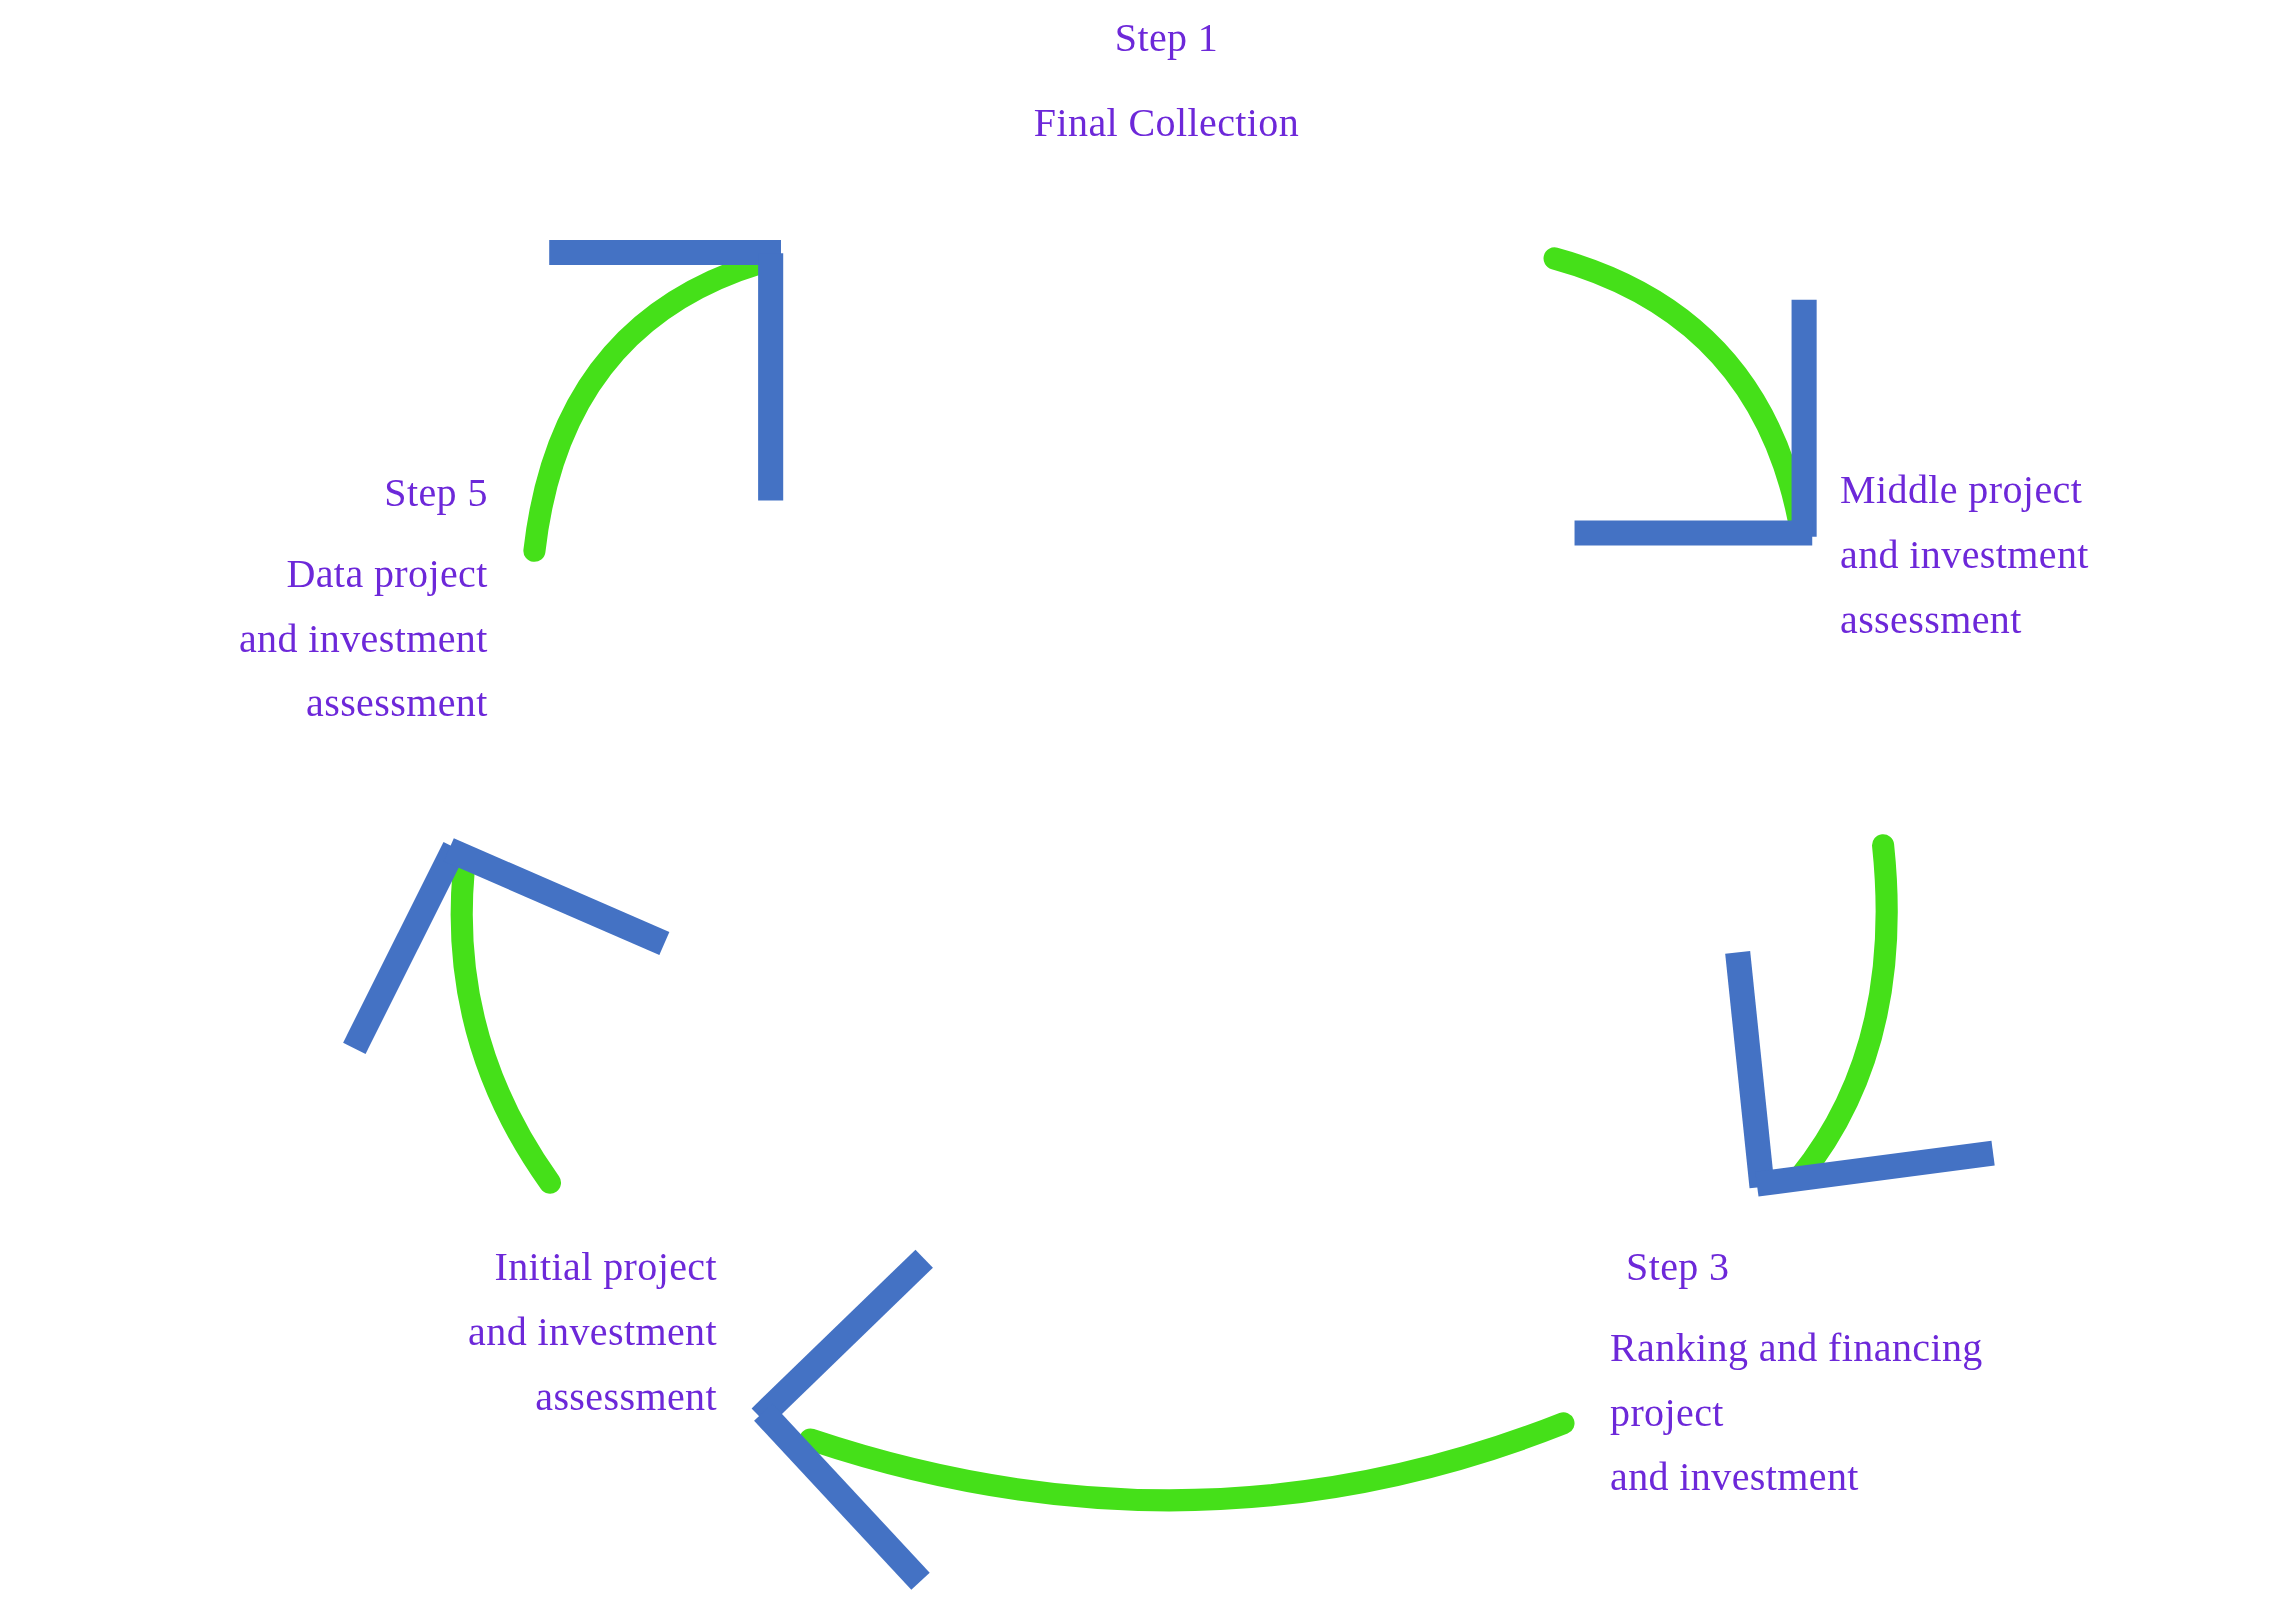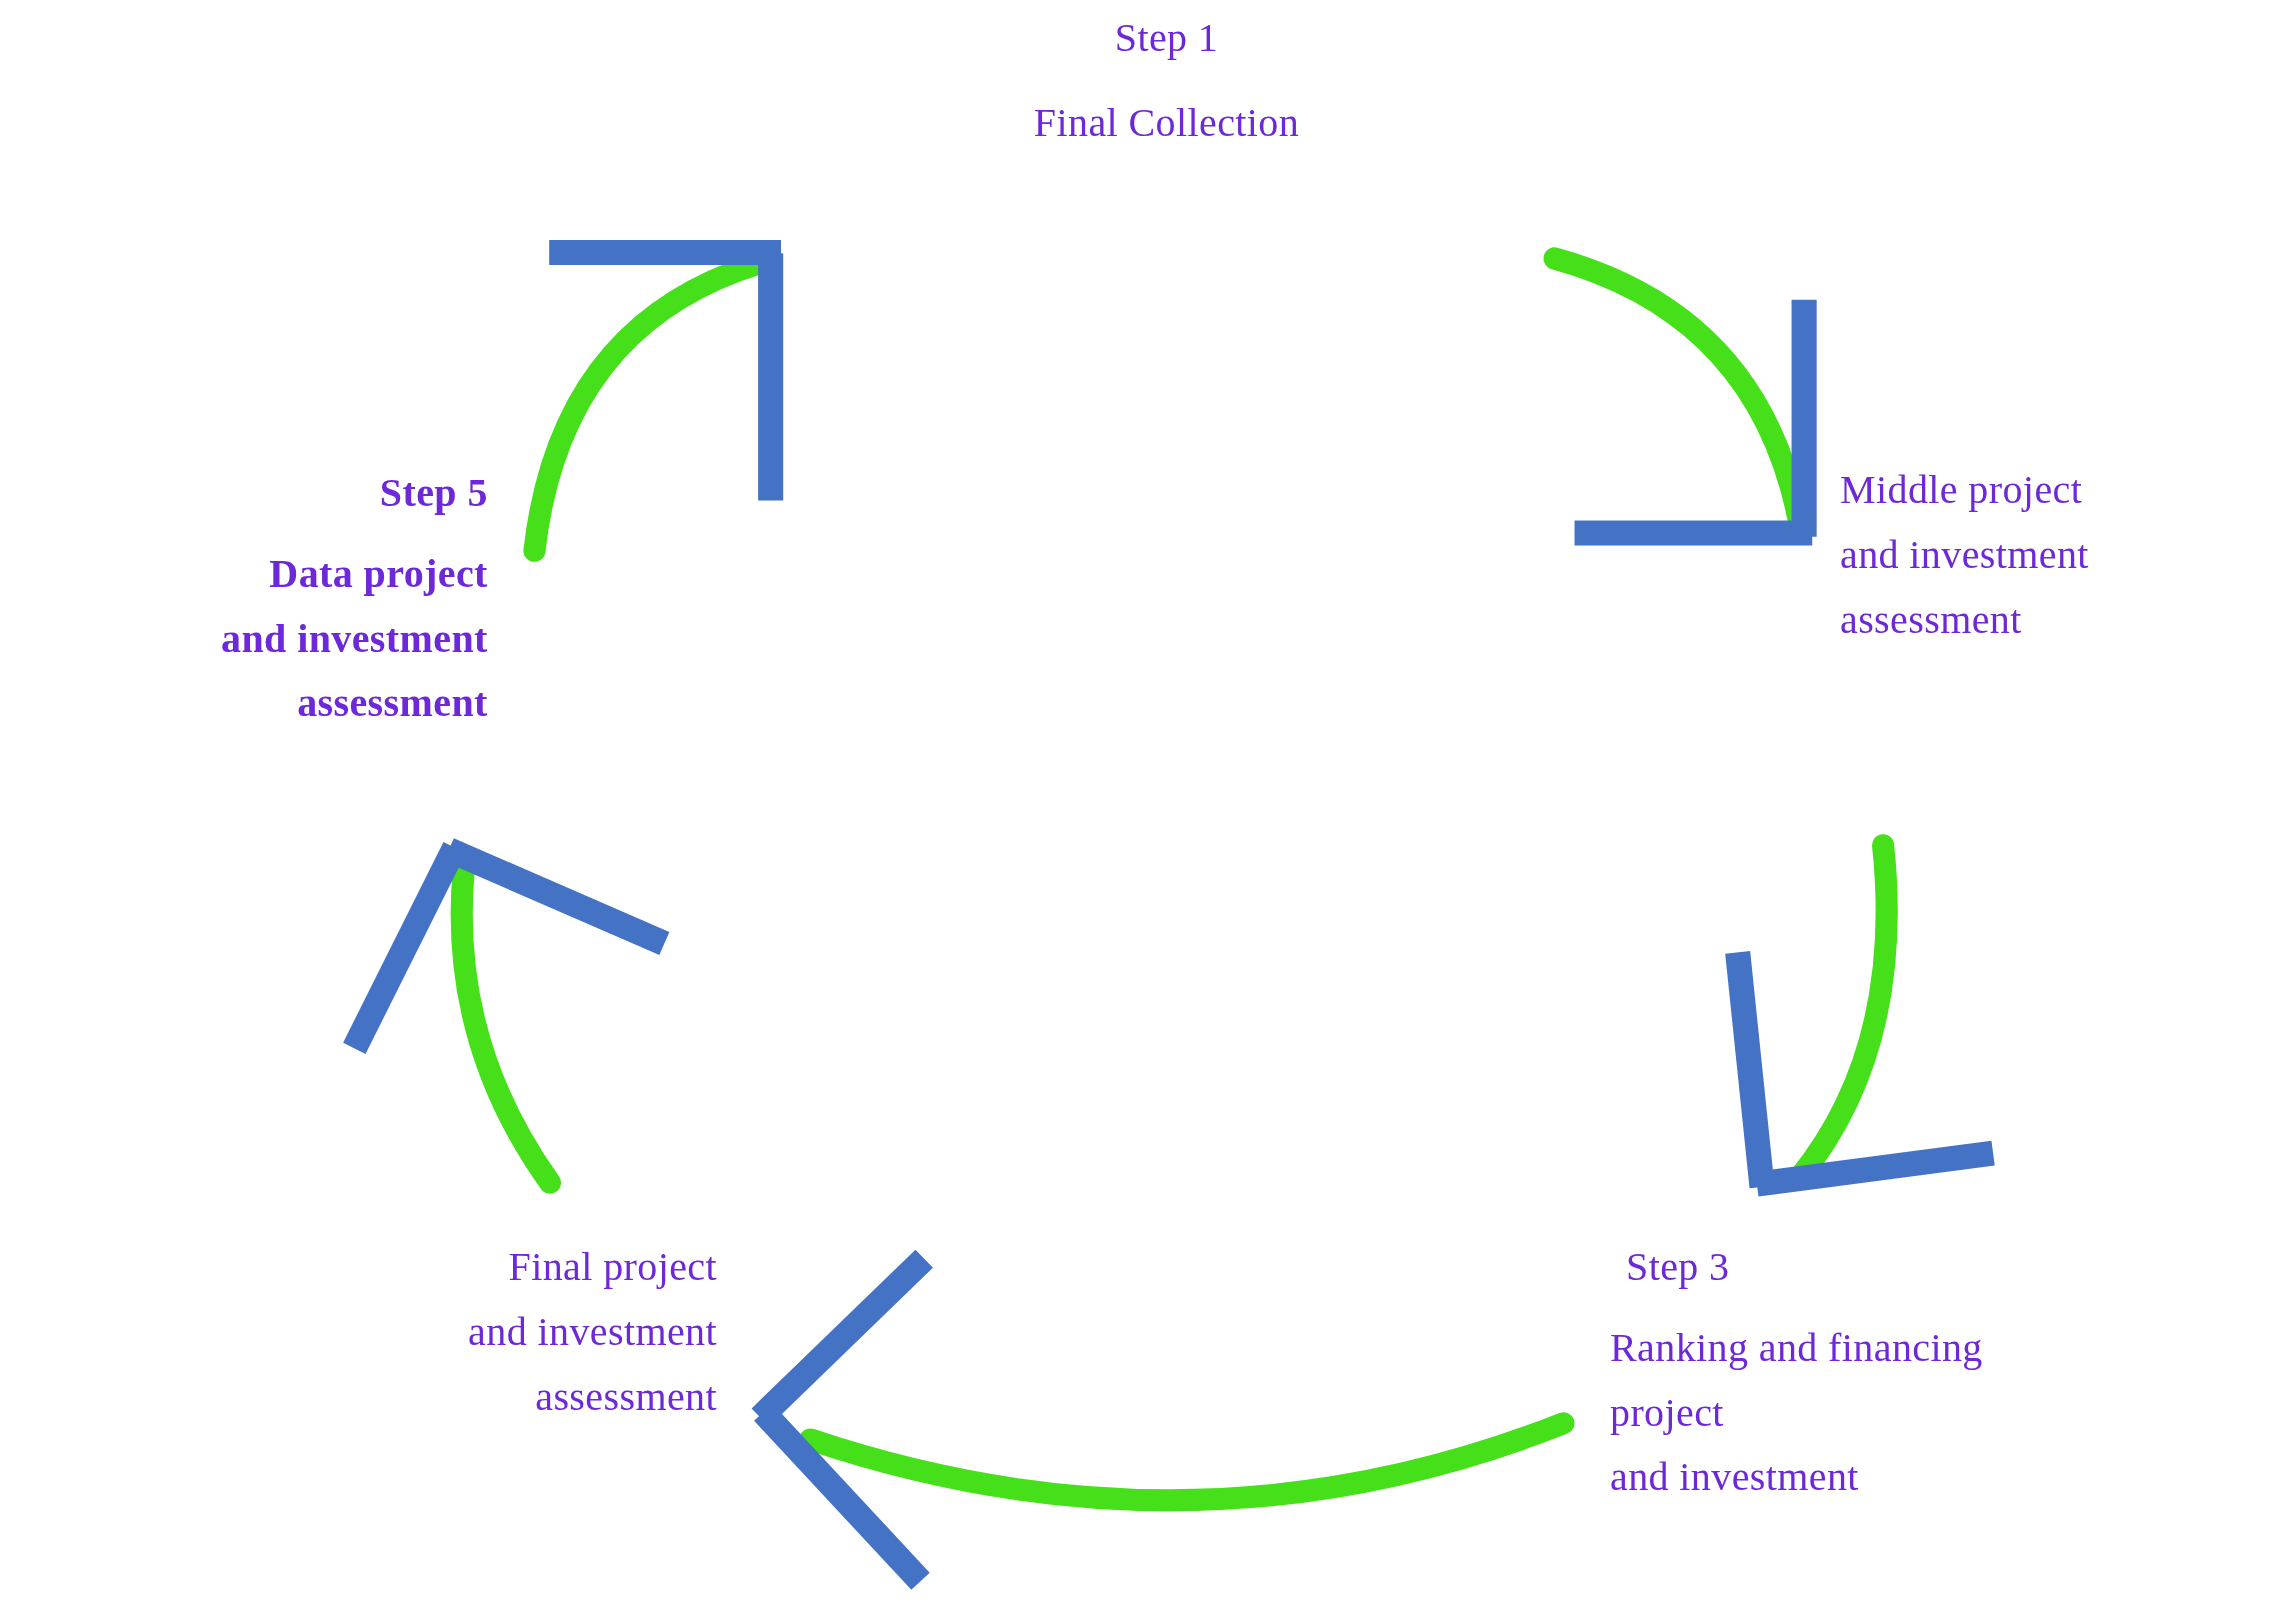--- a/index.html
+++ b/index.html
@@ -73,21 +73,20 @@
     text-align: right;
   }
   #step-4 .step-title { margin-bottom: 16px; }
 
   
   #step-5 {
     left: 14.8px;
     top: 461px;
     width: 473px;
     text-align: right;
-    font-weight: bold;
   }
   #step-5 .step-title { margin-bottom: 16px; }
 </style>
 </head>
 <body>
 
 <div id="canvas">
 
   <svg id="cycle-svg" viewBox="0 0 3109 2193" xmlns="http://www.w3.org/2000/svg">
 
@@ -145,21 +144,21 @@
   </div>
 
   <div class="step-text" id="step-3">
     <span class="step-title">Step 3</span>
     <span class="step-desc-line">Ranking and financing</span>
     <span class="step-desc-line">project</span>
     <span class="step-desc-line">and investment</span>
   </div>
 
   <div class="step-text" id="step-4">
-    <span class="step-desc-line">Final project</span>
+    <span class="step-desc-line">Initial project</span>
     <span class="step-desc-line">and investment</span>
     <span class="step-desc-line">assessment</span>
   </div>
 
   <div class="step-text" id="step-5">
     <span class="step-title">Step 5</span>
     <span class="step-desc-line">Data project</span>
     <span class="step-desc-line">and investment</span>
     <span class="step-desc-line">assessment</span>
   </div>

